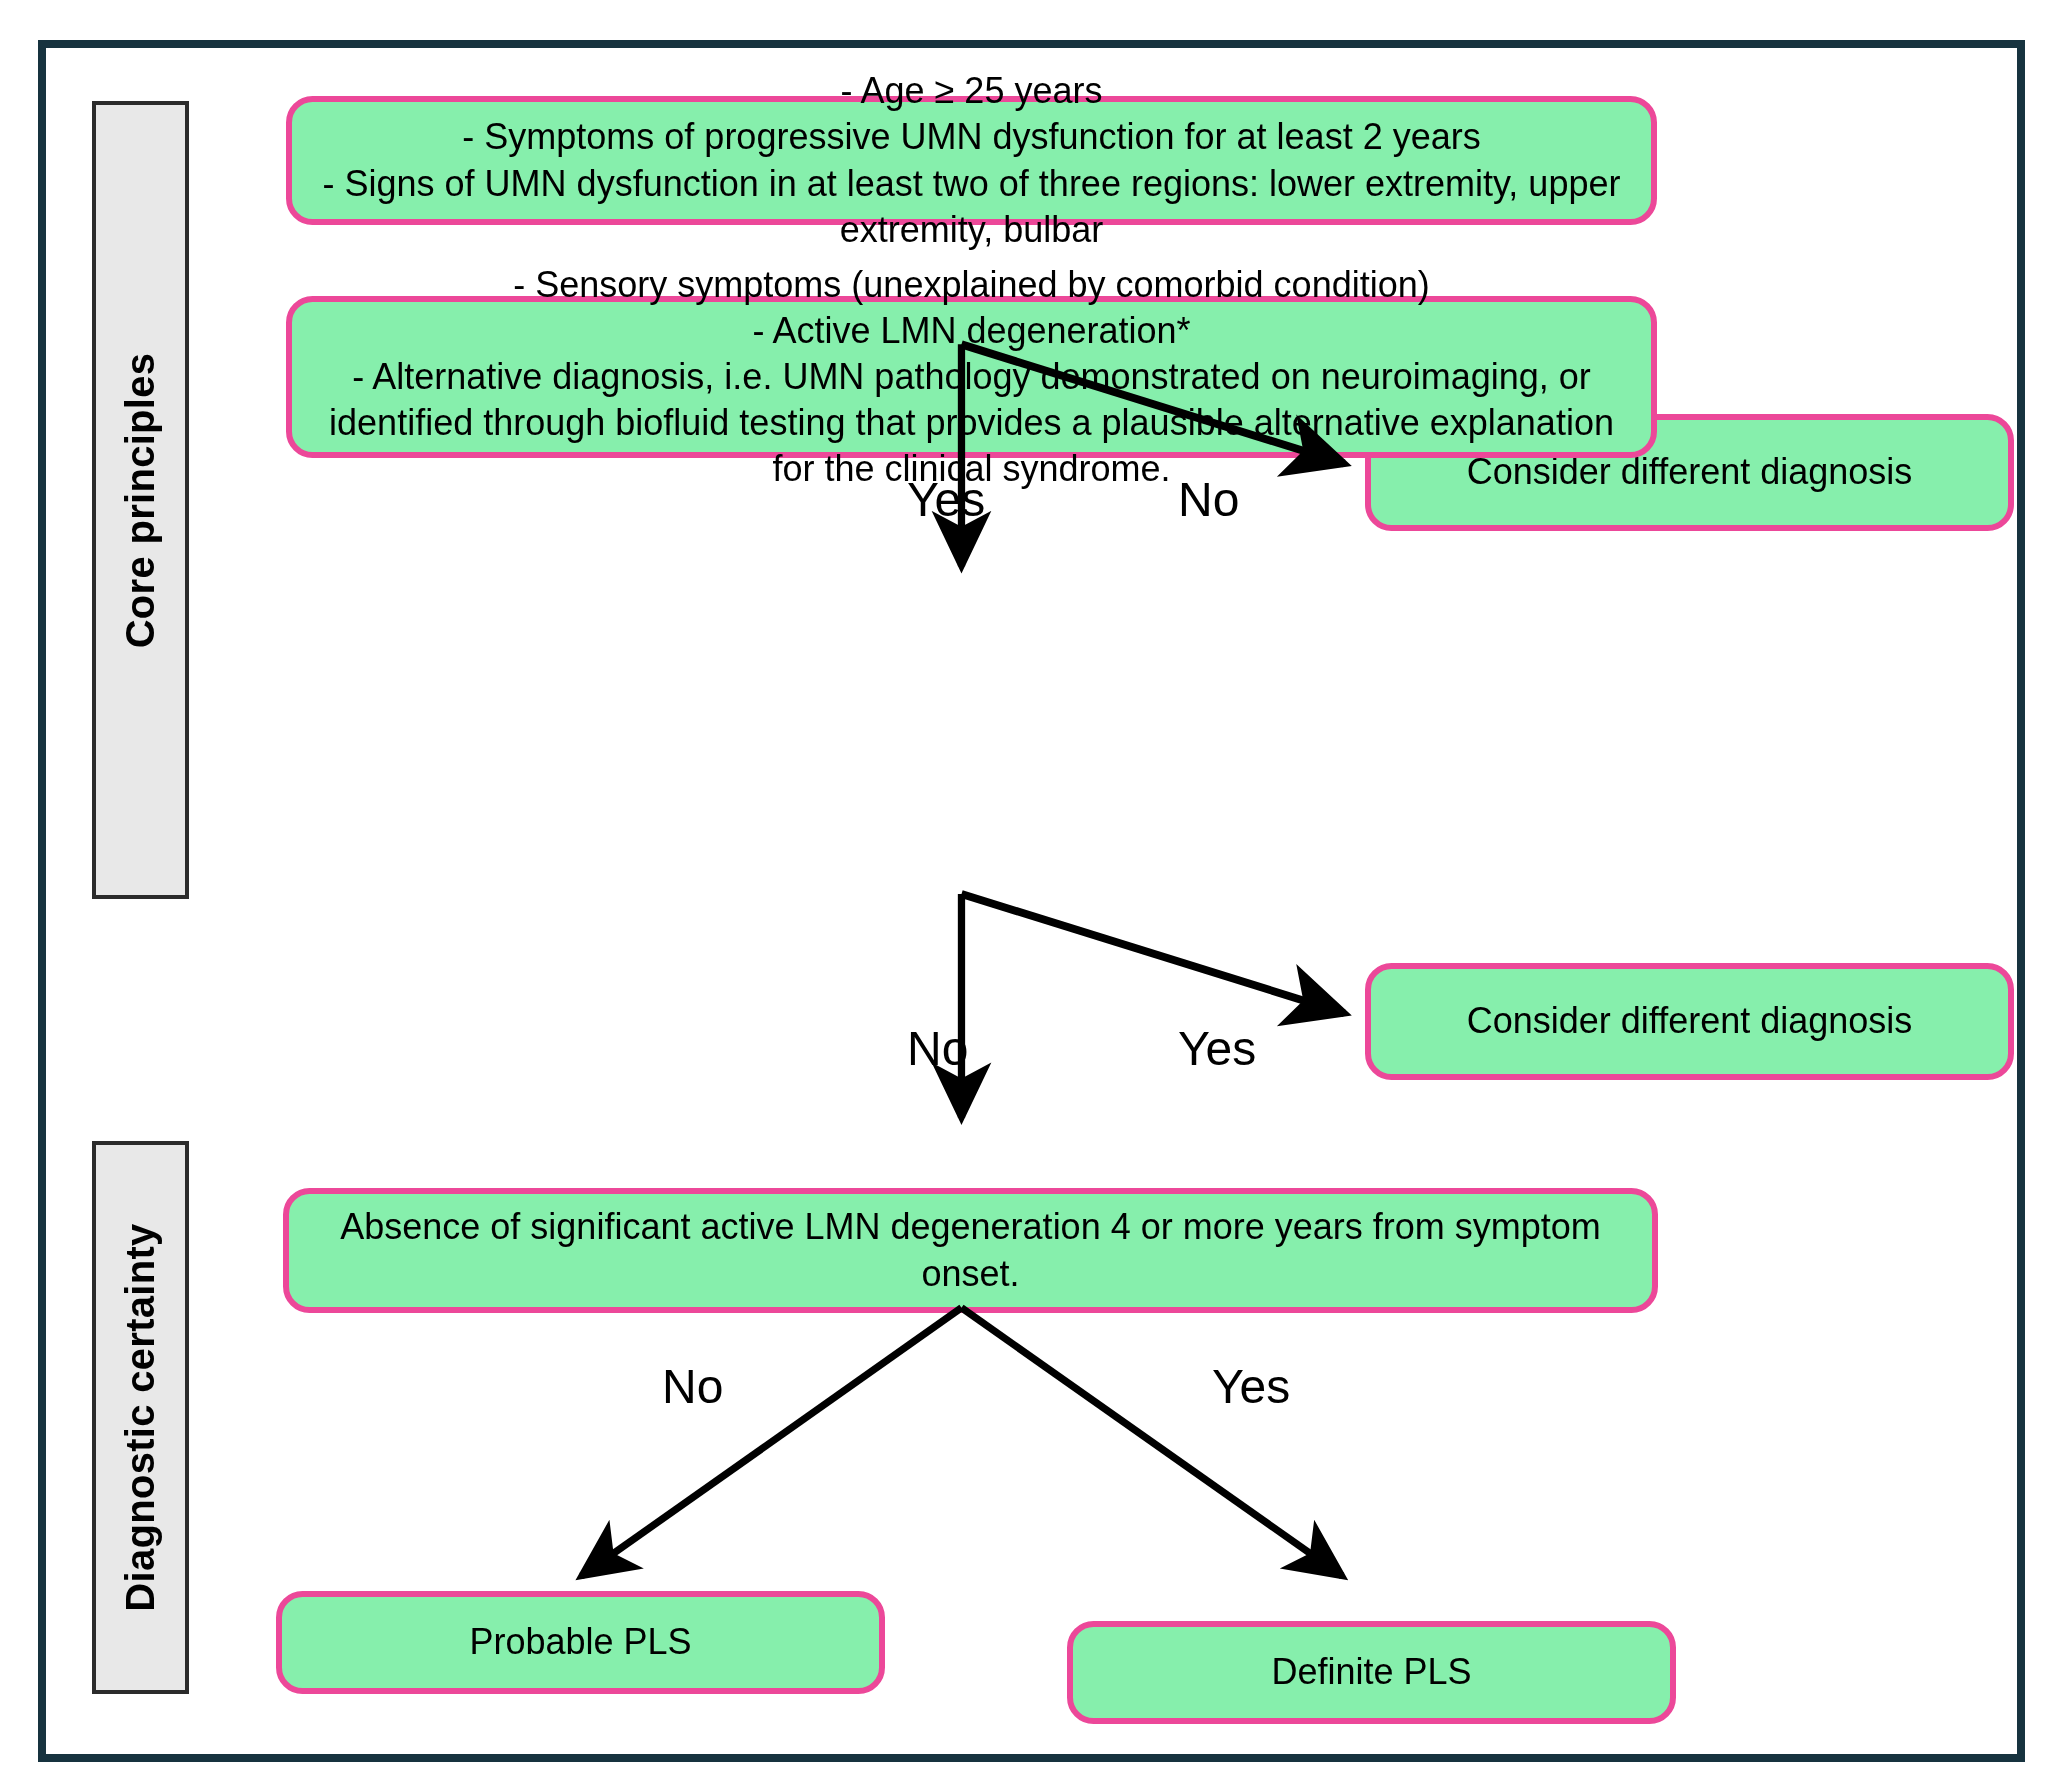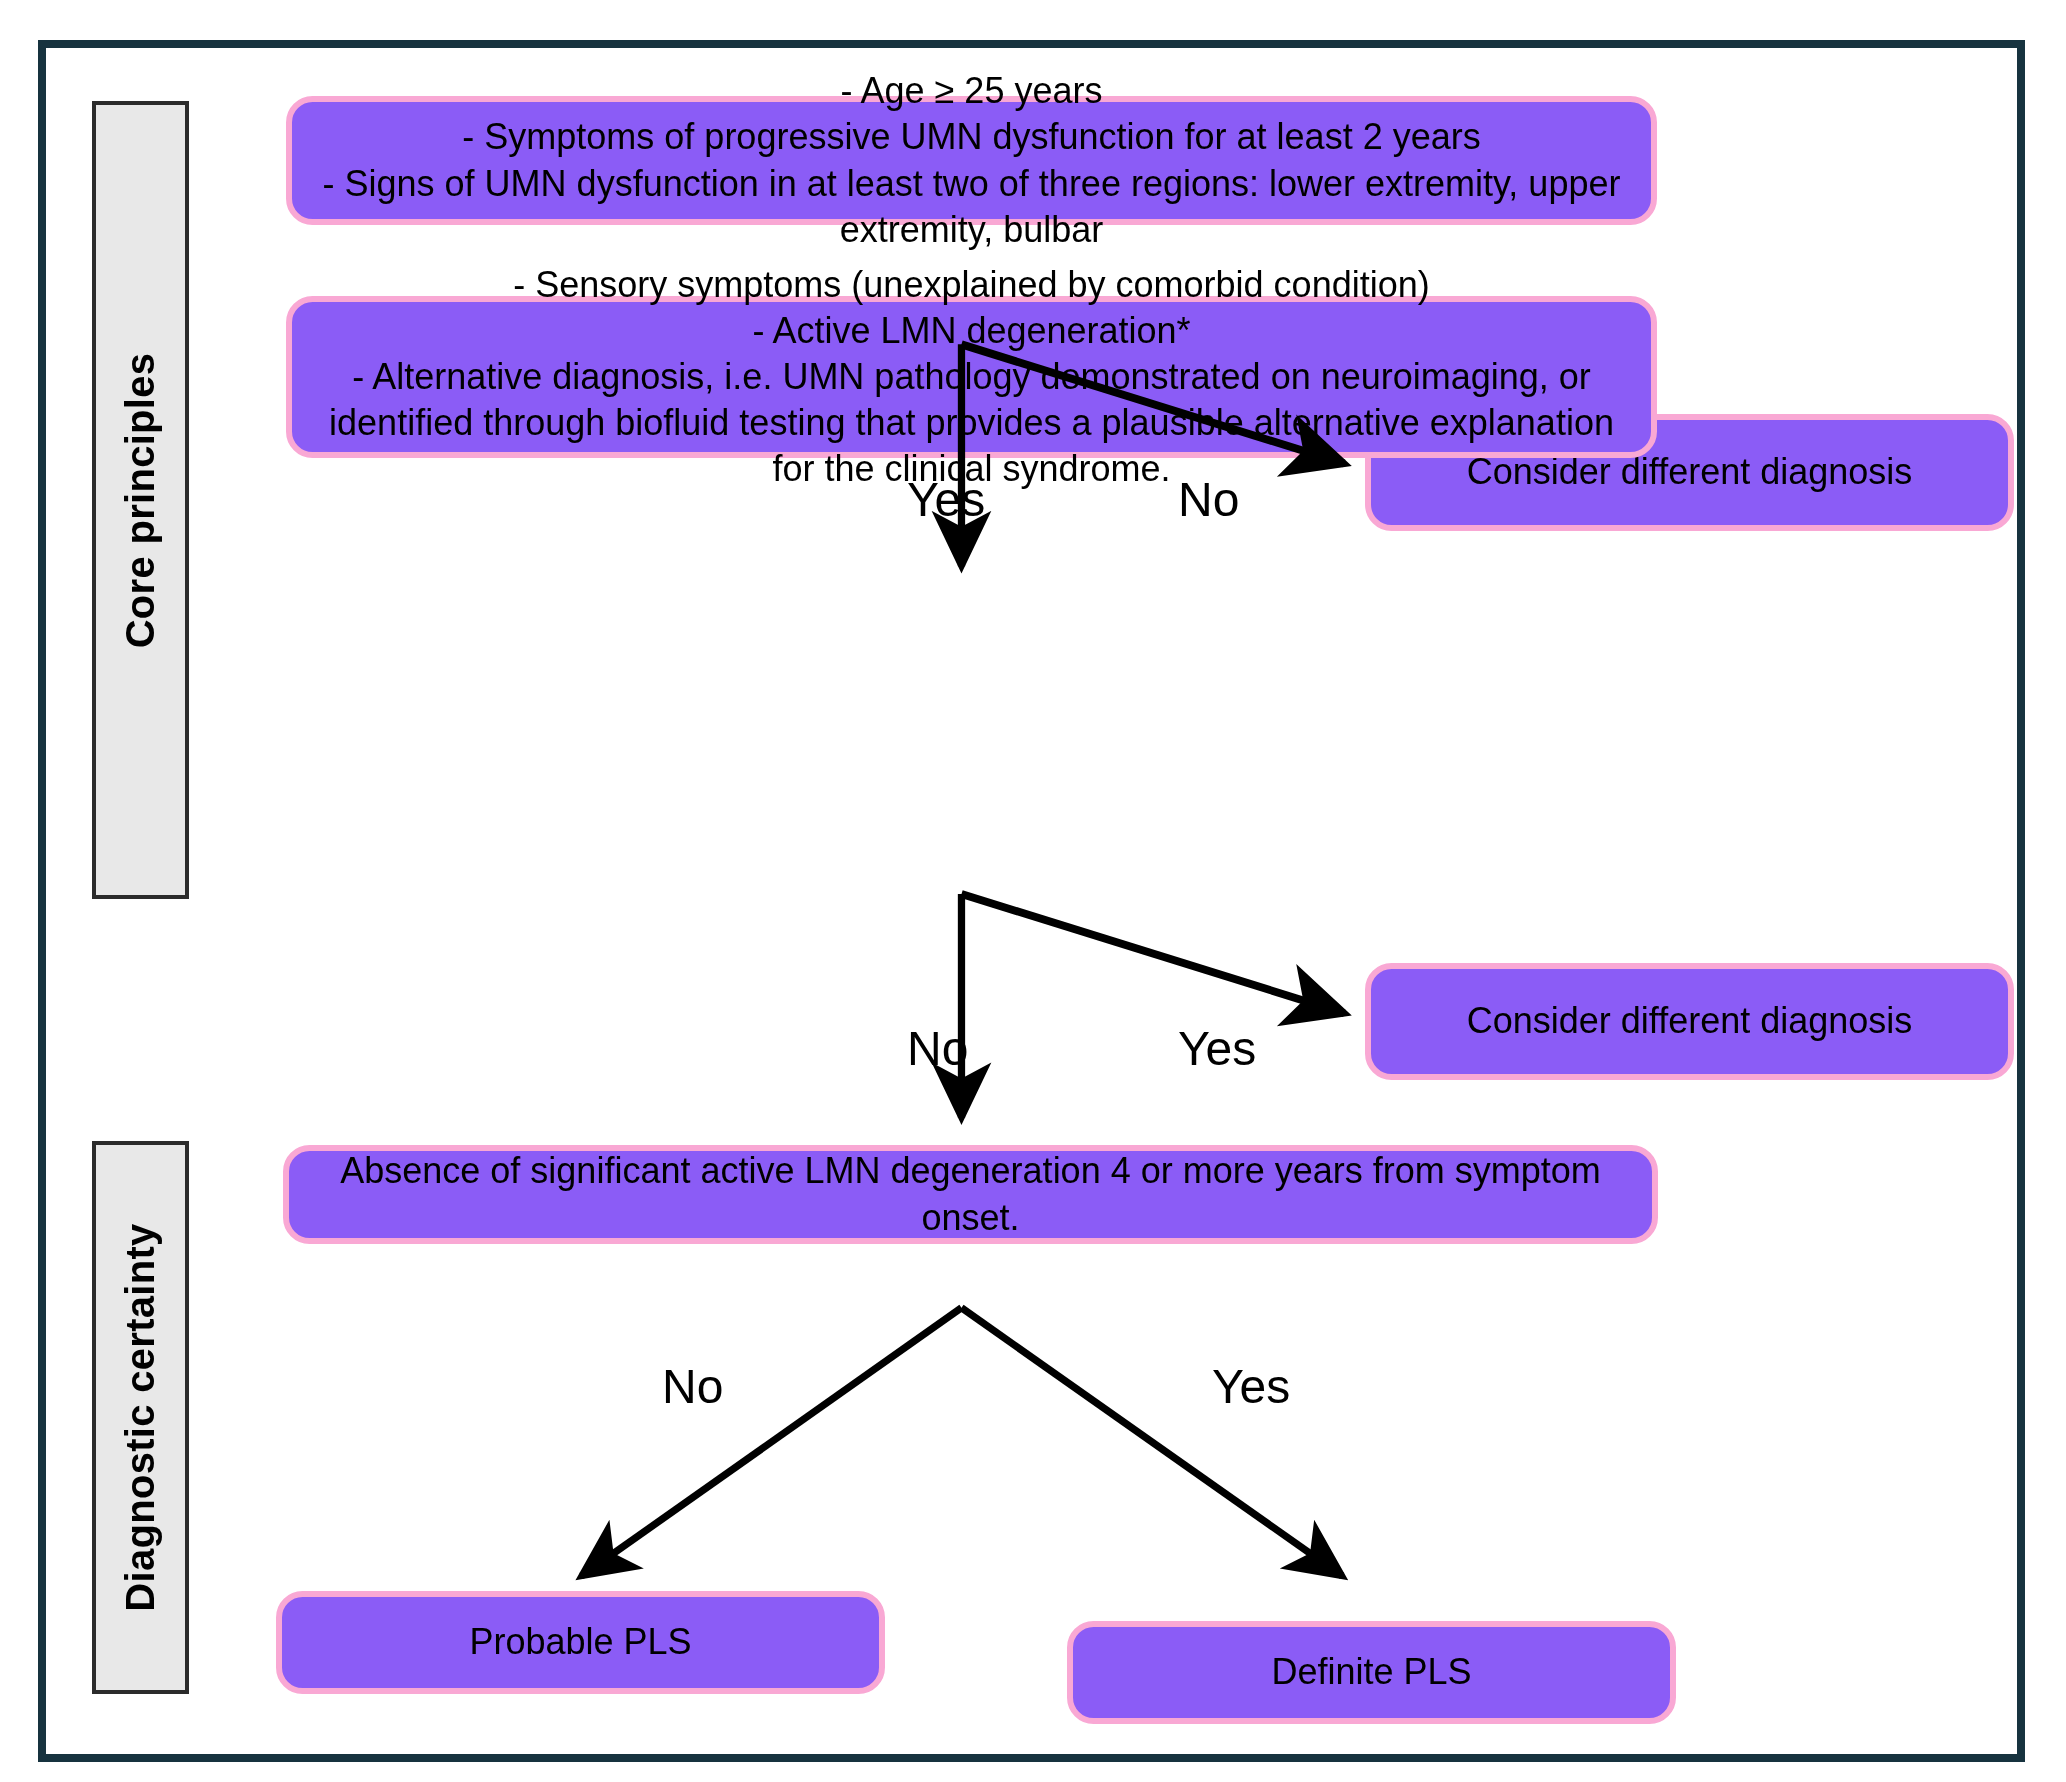--- a/index.html
+++ b/index.html
@@ -42,22 +42,22 @@
     white-space: nowrap;
     font-weight: bold;
     font-size: 40px;
     color: #000000;
     letter-spacing: 0.3px;
   }
 
   
   .node {
     position: absolute;
-    background: #8b5cf6;
-    border: 6px solid #f9a8d4;
+    background: #86efac;
+    border: 6px solid #ec4899;
     border-radius: 26.5px;
     box-sizing: border-box;
     display: flex;
     align-items: center;
     justify-content: center;
     text-align: center;
     color: #000000;
     padding: 4px 17px;
   }
   .node .txt {
@@ -113,21 +113,21 @@
     <div class="node" style="left:240px; top:248px; width:1371px; height:162px;justify-content:flex-end;">
       <span class="txt">- Sensory symptoms (unexplained by comorbid condition)
 - Active LMN degeneration*
 - Alternative diagnosis, i.e. UMN pathology demonstrated on neuroimaging, or identified through biofluid testing that provides a plausible alternative explanation for the clinical syndrome.</span>
     </div>
 
     <div class="node" style="left:1319px; top:915px; width:649px; height:117px;">
       <span class="txt">Consider different diagnosis</span>
     </div>
 
-    <div class="node" style="left:237px; top:1097px; width:1375px; height:99px;">
+    <div class="node" style="left:237px; top:1140px; width:1375px; height:125px;">
       <span class="txt">Absence of significant active LMN degeneration 4 or more years from symptom onset.</span>
     </div>
 
     <div class="node bold" style="left:230px; top:1543px; width:609px; height:103px;">
       <span class="txt">Probable PLS</span>
     </div>
 
     <div class="node bold" style="left:1021px; top:1543px; width:609px; height:103px;margin-top:30px;">
       <span class="txt">Definite PLS</span>
     </div>

